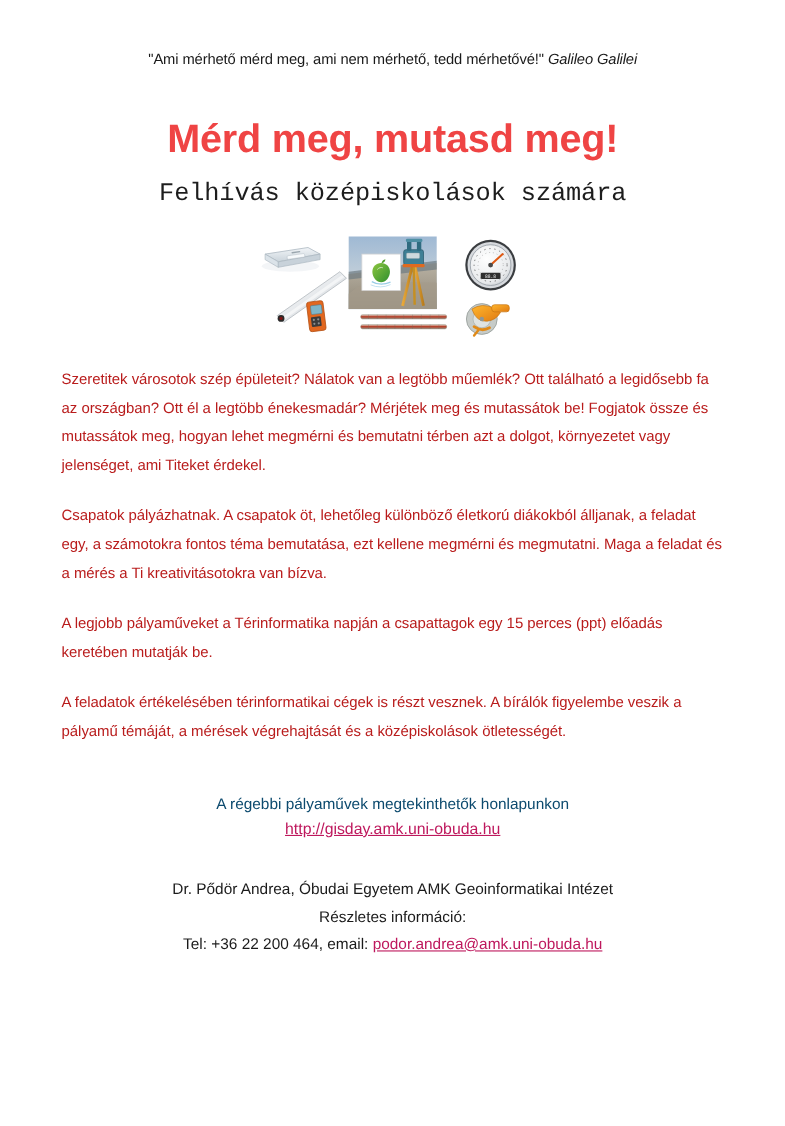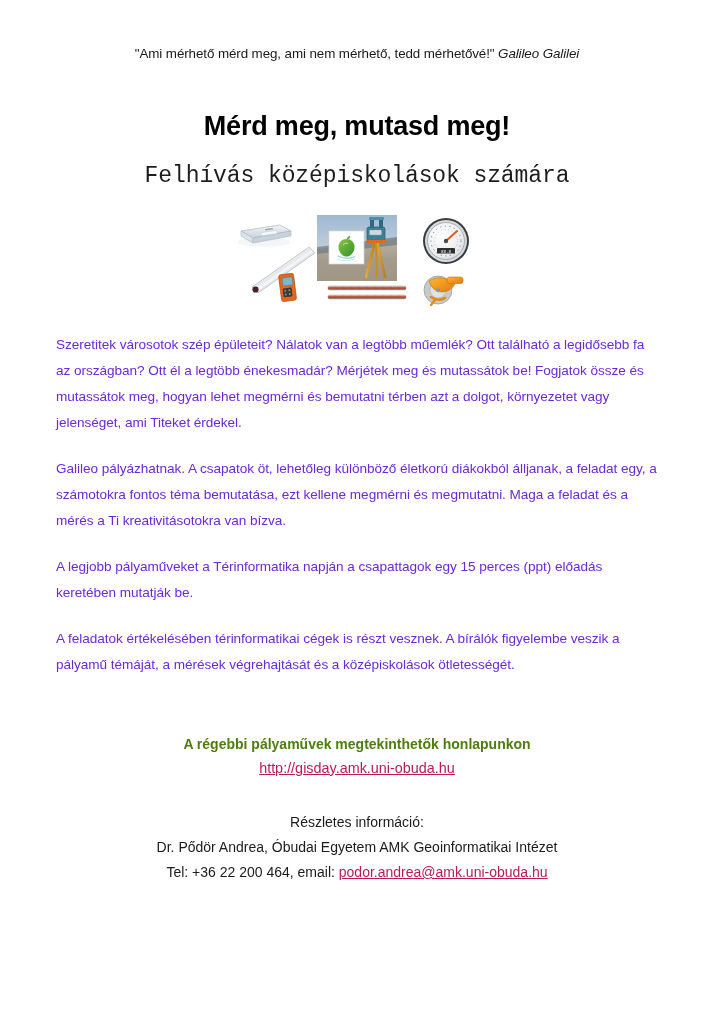--- a/index.html
+++ b/index.html
@@ -37,25 +37,25 @@
     letter-spacing: -0.1px;
   }
   .quote-text { font-style: normal; }
   .quote-author { font-style: italic; }
 
   
   .title-main {
     margin: 0;
     padding-top: 46px;
     text-align: center;
-    font-size: 27px;
+    font-size: 36px;
     font-weight: bold;
     line-height: 34px;
     letter-spacing: -0.2px;
-    color: #000000;
+    color: #ef4444;
   }
   .title-sub {
     margin: 0;
     padding-top: 18px;
     text-align: center;
     font-size: 23px;
     font-weight: normal;
     line-height: 30px;
     letter-spacing: -0.1px;
     color: #1d1d1d;
@@ -80,47 +80,47 @@
   
   .body-block {
     margin: 0 auto;
     width: 602px;
     padding-top: 19px;
   }
   .para {
     margin: 0 0 20px 0;
     font-size: 13.6px;
     line-height: 26px;
-    color: #6d28d9;
+    color: #b91c1c;
     text-align: left;
     letter-spacing: -0.05px;
   }
-  .para:last-child { margin-bottom: 16px; }
+  .para:last-child { margin-bottom: 2px; }
 
   
   .footer-block {
     margin: 0 auto;
     width: 620px;
     padding-top: 38px;
     text-align: center;
   }
   .footer-bold {
     margin: 0;
     font-size: 14.4px;
     font-weight: bold;
     line-height: 24.5px;
     color: #111111;
     letter-spacing: -0.05px;
   }
   .footer-normal {
     margin: 0;
     font-size: 14px;
     line-height: 24px;
-    color: #4d7c0f;
-    font-weight: bold;
+    color: #0c4a6e;
+    font-weight: normal;
   }
   .link {
     color: #be185d;
     text-decoration: underline;
     font-weight: normal;
   }
   a.link { cursor: pointer; }
   .url-line {
     margin: 0;
     font-size: 14.4px;
@@ -281,33 +281,33 @@
           <path d="M206 88 q7 5 14 1" stroke="#e08a18" stroke-width="2.6" fill="none" stroke-linecap="round"></path>
           <path d="M210 91 l-4 5" stroke="#e08a18" stroke-width="2.2" stroke-linecap="round"></path>
           <circle cx="213" cy="81" r="2" fill="#8f9693"></circle>
         </g>
       </svg>
     </div>
   </div>
 
   <div class="body-block">
     <p class="para">Szeretitek városotok szép épületeit? Nálatok van a legtöbb műemlék? Ott található a legidősebb fa az országban? Ott él a legtöbb énekesmadár? Mérjétek meg és mutassátok be! Fogjatok össze és mutassátok meg, hogyan lehet megmérni és bemutatni térben azt a dolgot, környezetet vagy jelenséget, ami Titeket érdekel.</p>
-    <p class="para">Galileo pályázhatnak. A csapatok öt, lehetőleg különböző életkorú diákokból álljanak, a feladat egy, a számotokra fontos téma bemutatása, ezt kellene megmérni és megmutatni. Maga a feladat és a mérés a Ti kreativitásotokra van bízva.</p>
+    <p class="para">Csapatok pályázhatnak. A csapatok öt, lehetőleg különböző életkorú diákokból álljanak, a feladat egy, a számotokra fontos téma bemutatása, ezt kellene megmérni és megmutatni. Maga a feladat és a mérés a Ti kreativitásotokra van bízva.</p>
     <p class="para">A legjobb pályaműveket a Térinformatika napján a csapattagok egy 15 perces (ppt) előadás keretében mutatják be.</p>
     <p class="para">A feladatok értékelésében térinformatikai cégek is részt vesznek. A bírálók figyelembe veszik a pályamű témáját, a mérések végrehajtását és a középiskolások ötletességét.</p>
   </div>
 
   <div class="footer-block">
     <p class="footer-normal">A régebbi pályaművek megtekinthetők honlapunkon</p>
     <p class="url-line">
       <a class="link" href="#"> http://gisday.amk.uni-obuda.hu</a>
     </p>
   </div>
 
   <div class="contact-block">
+    <p class="contact-line">Dr. Pődör Andrea, Óbudai Egyetem AMK Geoinformatikai Intézet</p>
     <p class="contact-line">Részletes információ:</p>
-    <p class="contact-line">Dr. Pődör Andrea, Óbudai Egyetem AMK Geoinformatikai Intézet</p>
     <p class="contact-line">
       <span>Tel: +36 22 200 464, email: </span><a class="link" href="#">podor.andrea@amk.uni-obuda.hu</a>
     </p>
   </div>
 
 </div>
 
 </body></html>

